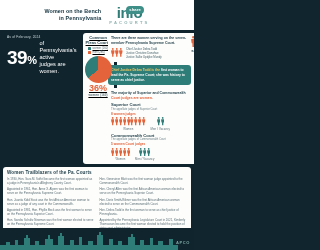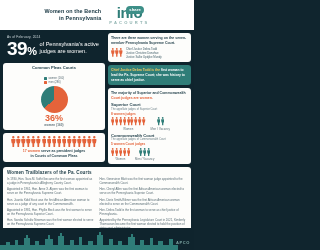--- a/index.html
+++ b/index.html
@@ -34,42 +34,42 @@
     border-radius: 6px 6px 6px 1px;
     padding: 1.4px 3px; letter-spacing: .1px;
   }
   .logo-sub {
     font-size: 4.1px; color: #8fb3b0; letter-spacing: 2.2px;
     margin-top: .5px; font-weight: bold;
   }
 
   
   .body { padding: 3px; display: flex; gap: 3px; }
-  .col-left { width: 102px; display: flex; flex-direction: column; gap: 3px; }
+  .col-left { width: 102px; display: flex; flex-direction: row; gap: 3px; }
   .col-right { flex: 1; display: flex; flex-direction: column; gap: 3px; }
 
   
   .hero { padding: 2px 3px 3px 4px; }
   .hero-date { font-size: 3.2px; color: #cfd9dd; margin-bottom: 1px; letter-spacing: .2px; }
   .hero-row { display: flex; align-items: center; gap: 3px; }
   .hero-num {
     font-size: 19px; font-weight: bold; color: #ffffff;
     line-height: .9; letter-spacing: -.5px;
   }
   .hero-pct { font-size: 11px; }
   .hero-txt {
     font-size: 5.6px; color: #ffffff; line-height: 1.25;
     font-weight: 500; padding-bottom: 1px;
   }
 
   
   .card { background: #fdfdfb; border-radius: 3px; }
 
   
-  .pies { padding: 3px 2px 3px; display: flex; }
+  .pies { padding: 3px 2px 3px; display: flex; text-decoration: underline; }
   .pie-cell { flex: 1; display: flex; flex-direction: column; align-items: center; }
   .pie-title {
     font-size: 4.1px; font-weight: bold; color: #1d3c47;
     text-align: center; line-height: 1.2; min-height: 10px;
   }
   .pie-leg { margin: 1px 0 1.5px; }
   .pie-leg-row {
     display: flex; align-items: center; gap: 1.5px;
     font-size: 2.7px; color: #5b6e76; line-height: 1.35;
   }

